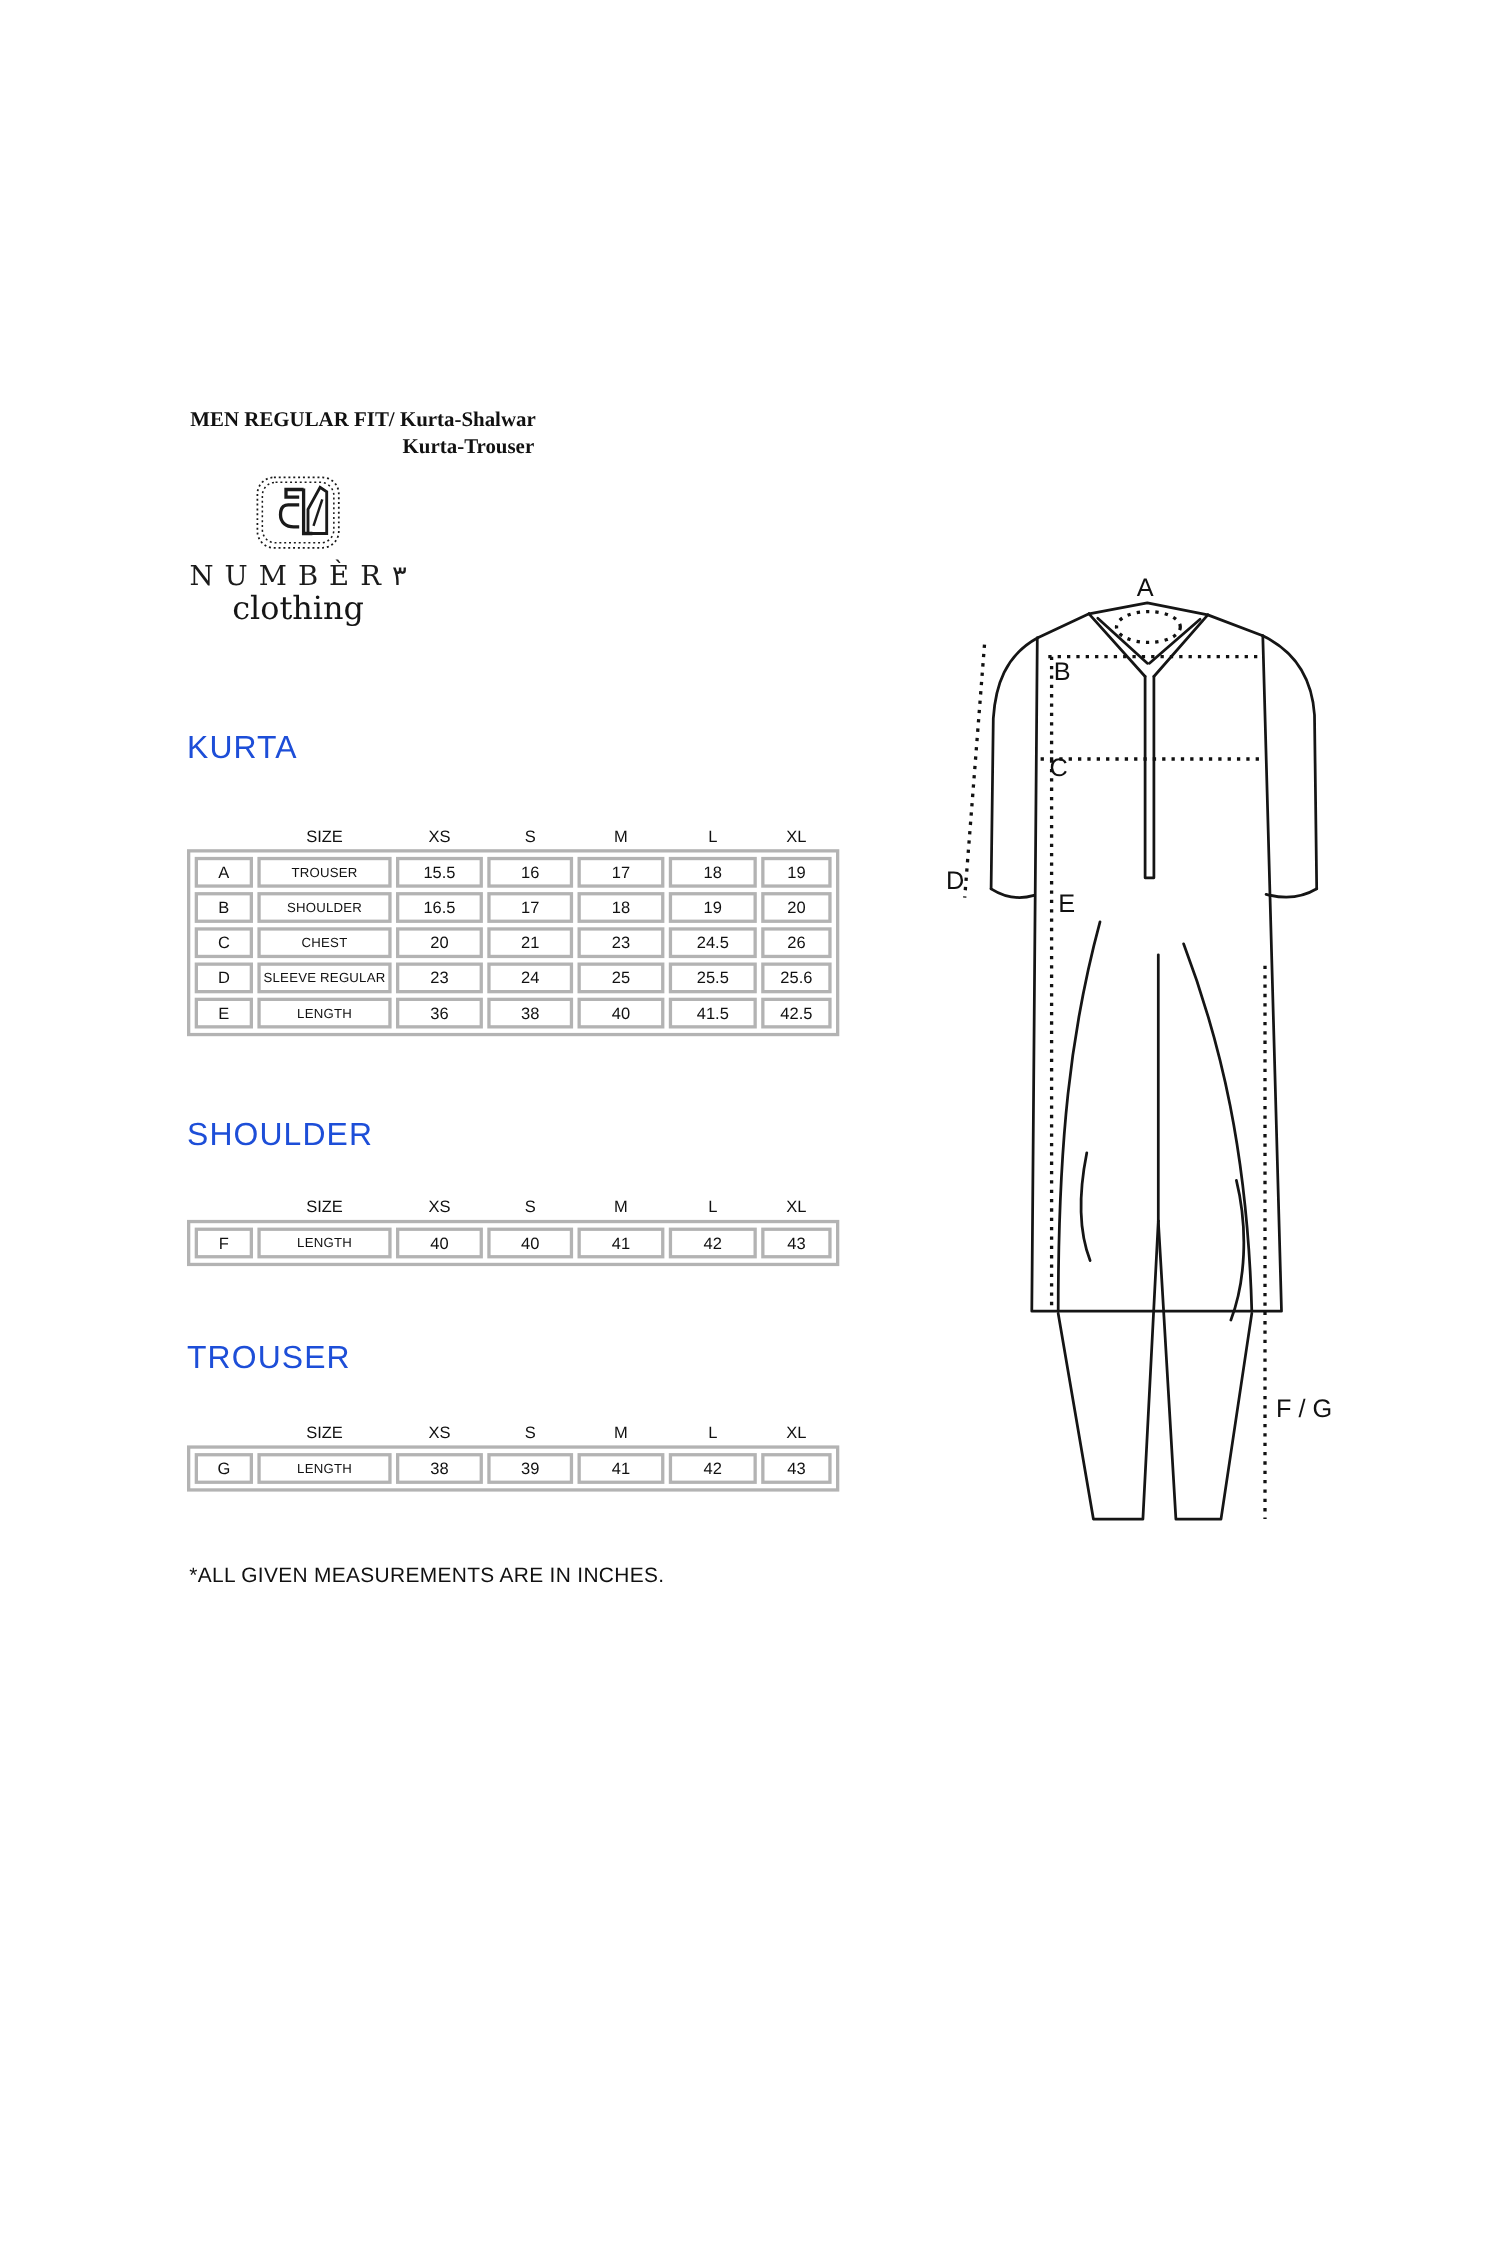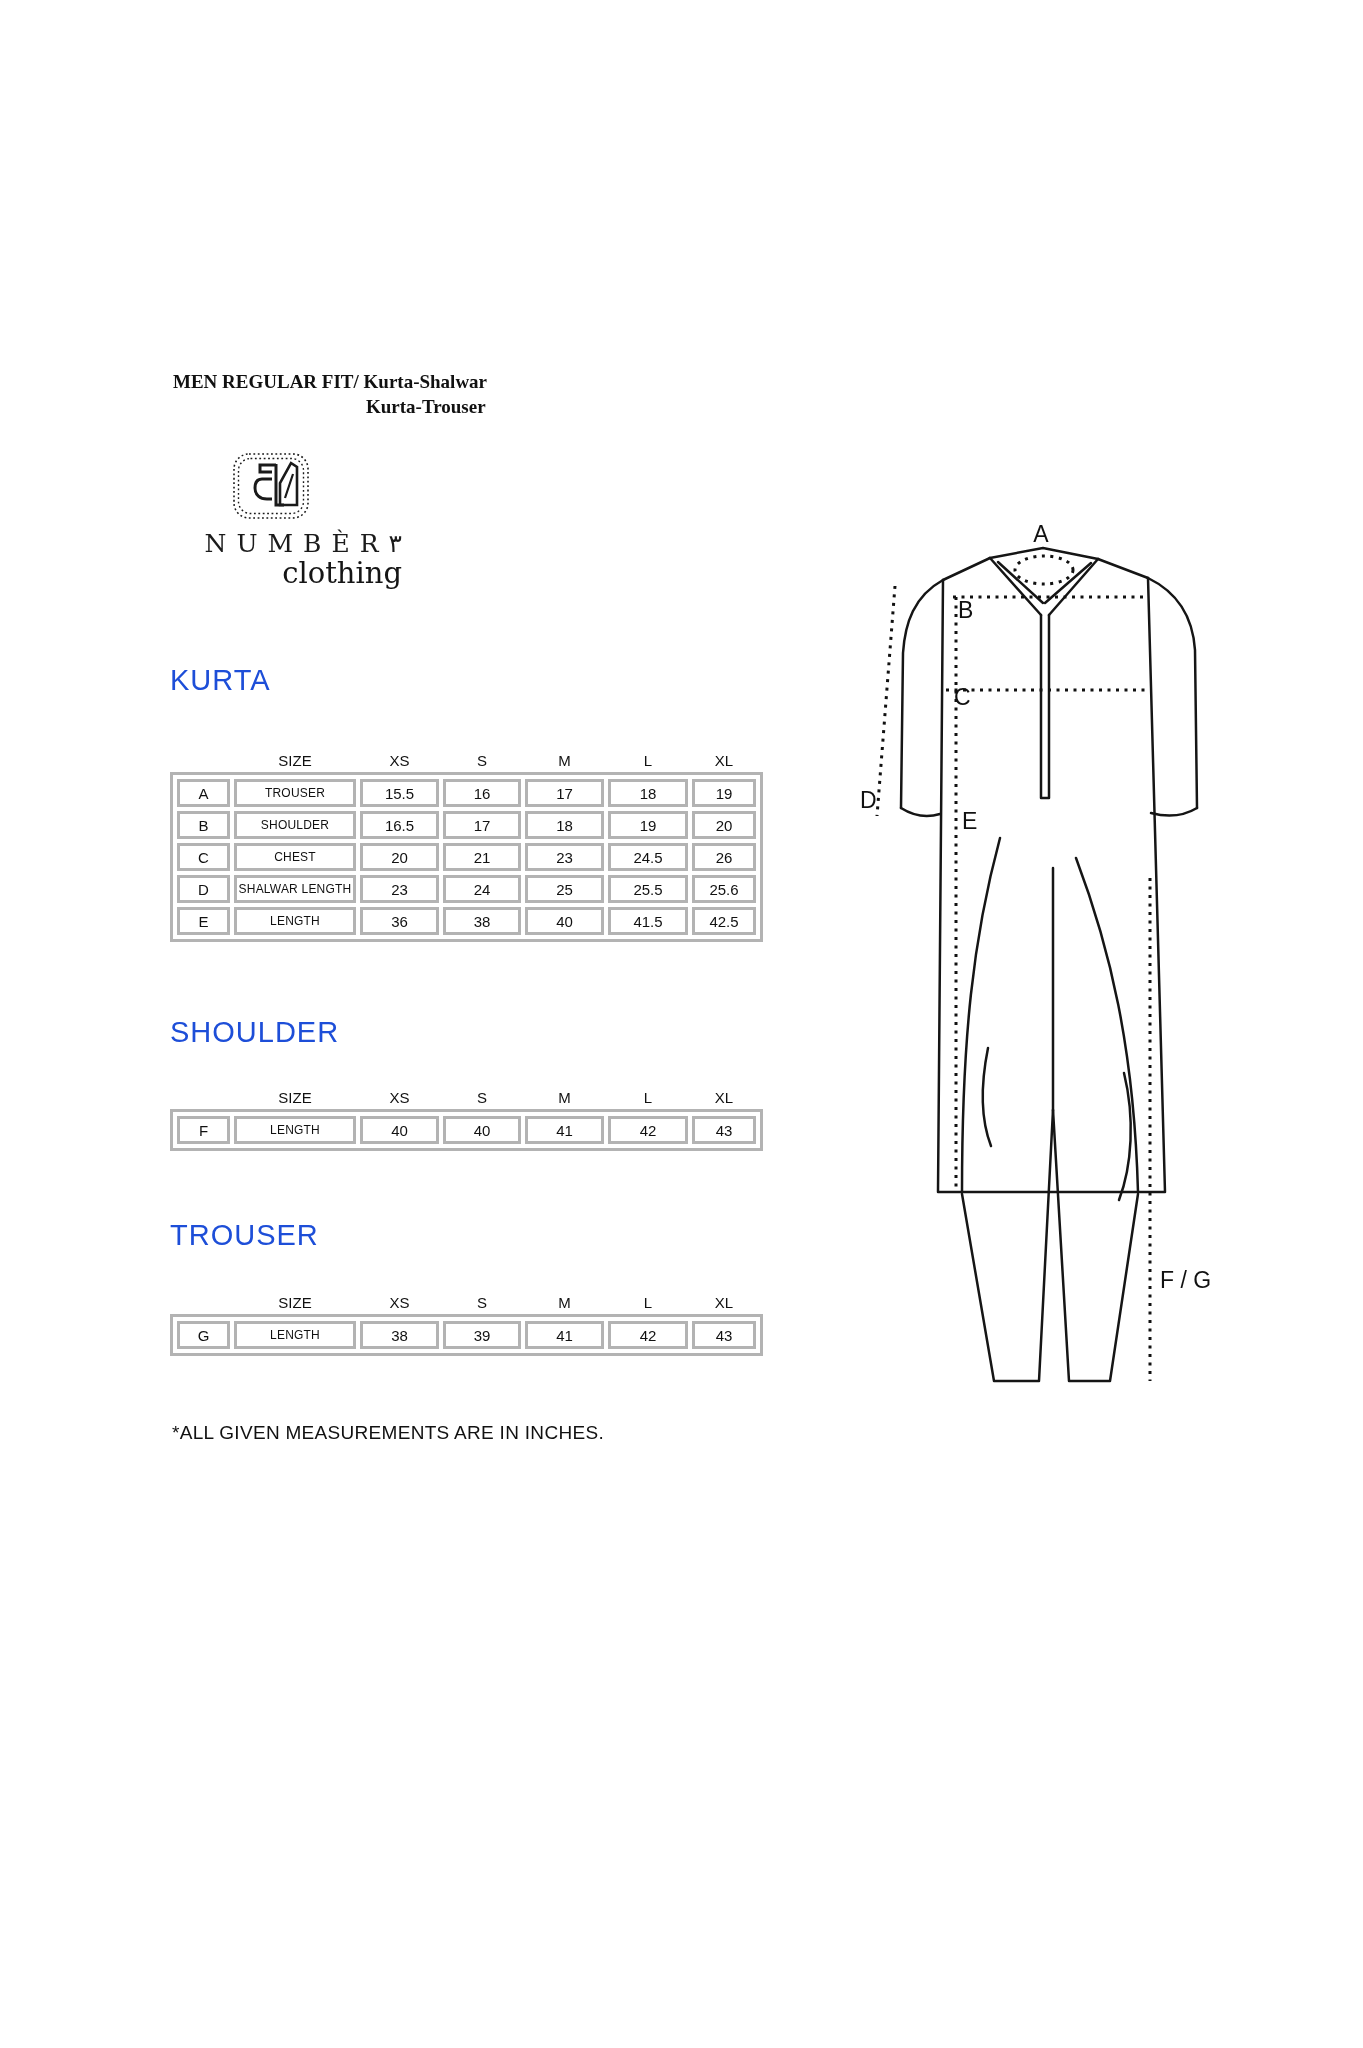--- a/index.html
+++ b/index.html
@@ -5,21 +5,21 @@
   html,body{margin:0;padding:0;background:#ffffff;}
   .page{position:relative;width:1363px;height:2048px;background:#fff;overflow:hidden;
         font-family:"Liberation Sans",sans-serif;color:#111;}
 
   
   .doc-title{position:absolute;left:173px;top:370px;font-size:19px;font-weight:bold;
              line-height:1.3;white-space:nowrap;font-family:Liberation Serif, serif;}
   .doc-title .line2{margin-left:193px;}
 
   
-  .brand{position:absolute;left:140px;top:452px;width:262px;text-align:right;}
+  .brand{position:absolute;left:140px;top:432px;width:262px;text-align:center;}
   .brand svg{display:block;margin:0 auto;}
   .brand-name{margin-top:9px;font-family:"DejaVu Serif","Liberation Serif",serif;
               font-size:25px;letter-spacing:10px;color:#1b1b1b;white-space:nowrap;}
   .brand-sub{margin-top:-2px;font-family:"DejaVu Serif","Liberation Serif",serif;
              font-weight:normal;font-size:29px;color:#151515;letter-spacing:0px;}
 
   
   .section{position:absolute;left:170px;}
   .heading{font-size:29px;color:#1d4ed8;letter-spacing:1px;line-height:34px;}
   table{border-collapse:separate;table-layout:fixed;}
@@ -124,21 +124,21 @@
                   <td>C</td>
                   <td class="lbl">CHEST</td>
                   <td>20</td>
                   <td>21</td>
                   <td>23</td>
                   <td>24.5</td>
                   <td>26</td>
                 </tr>
                 <tr>
                   <td>D</td>
-                  <td class="lbl">SHALWAR LENGTH</td>
+                  <td class="lbl">SLEEVE REGULAR</td>
                   <td>23</td>
                   <td>24</td>
                   <td>25</td>
                   <td>25.5</td>
                   <td>25.6</td>
                 </tr>
                 <tr>
                   <td>E</td>
                   <td class="lbl">LENGTH</td>
                   <td>36</td>

